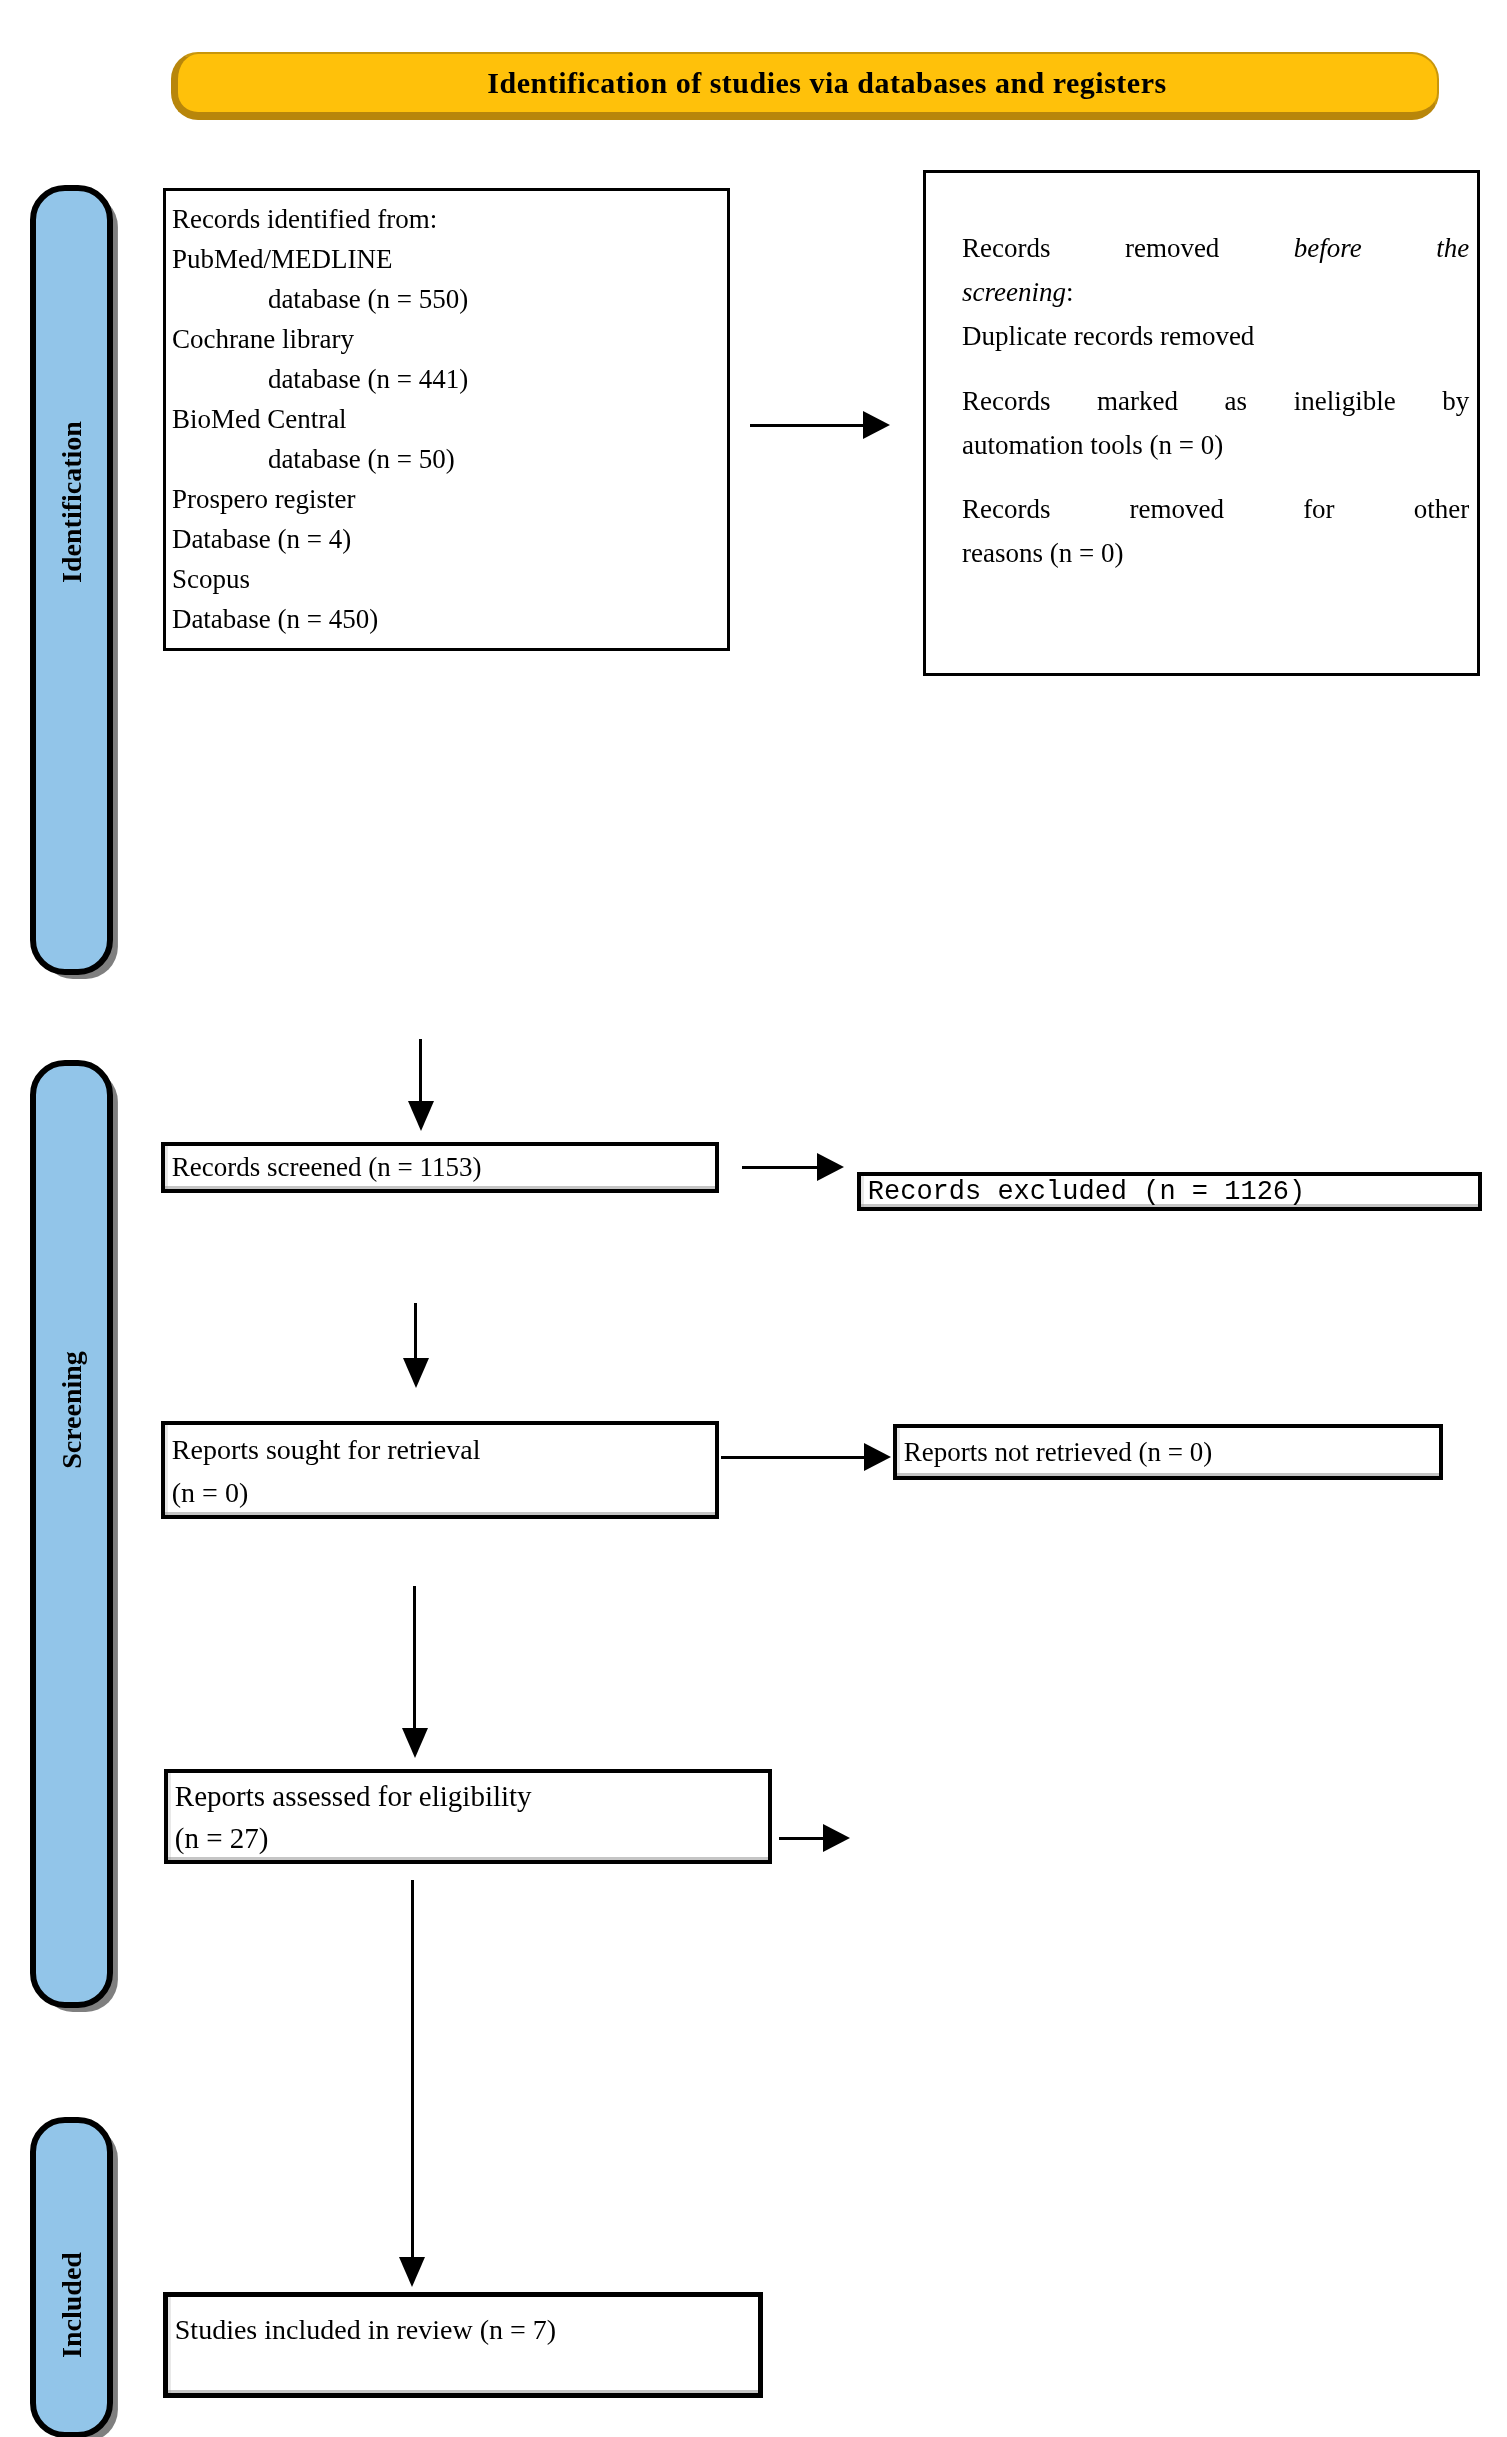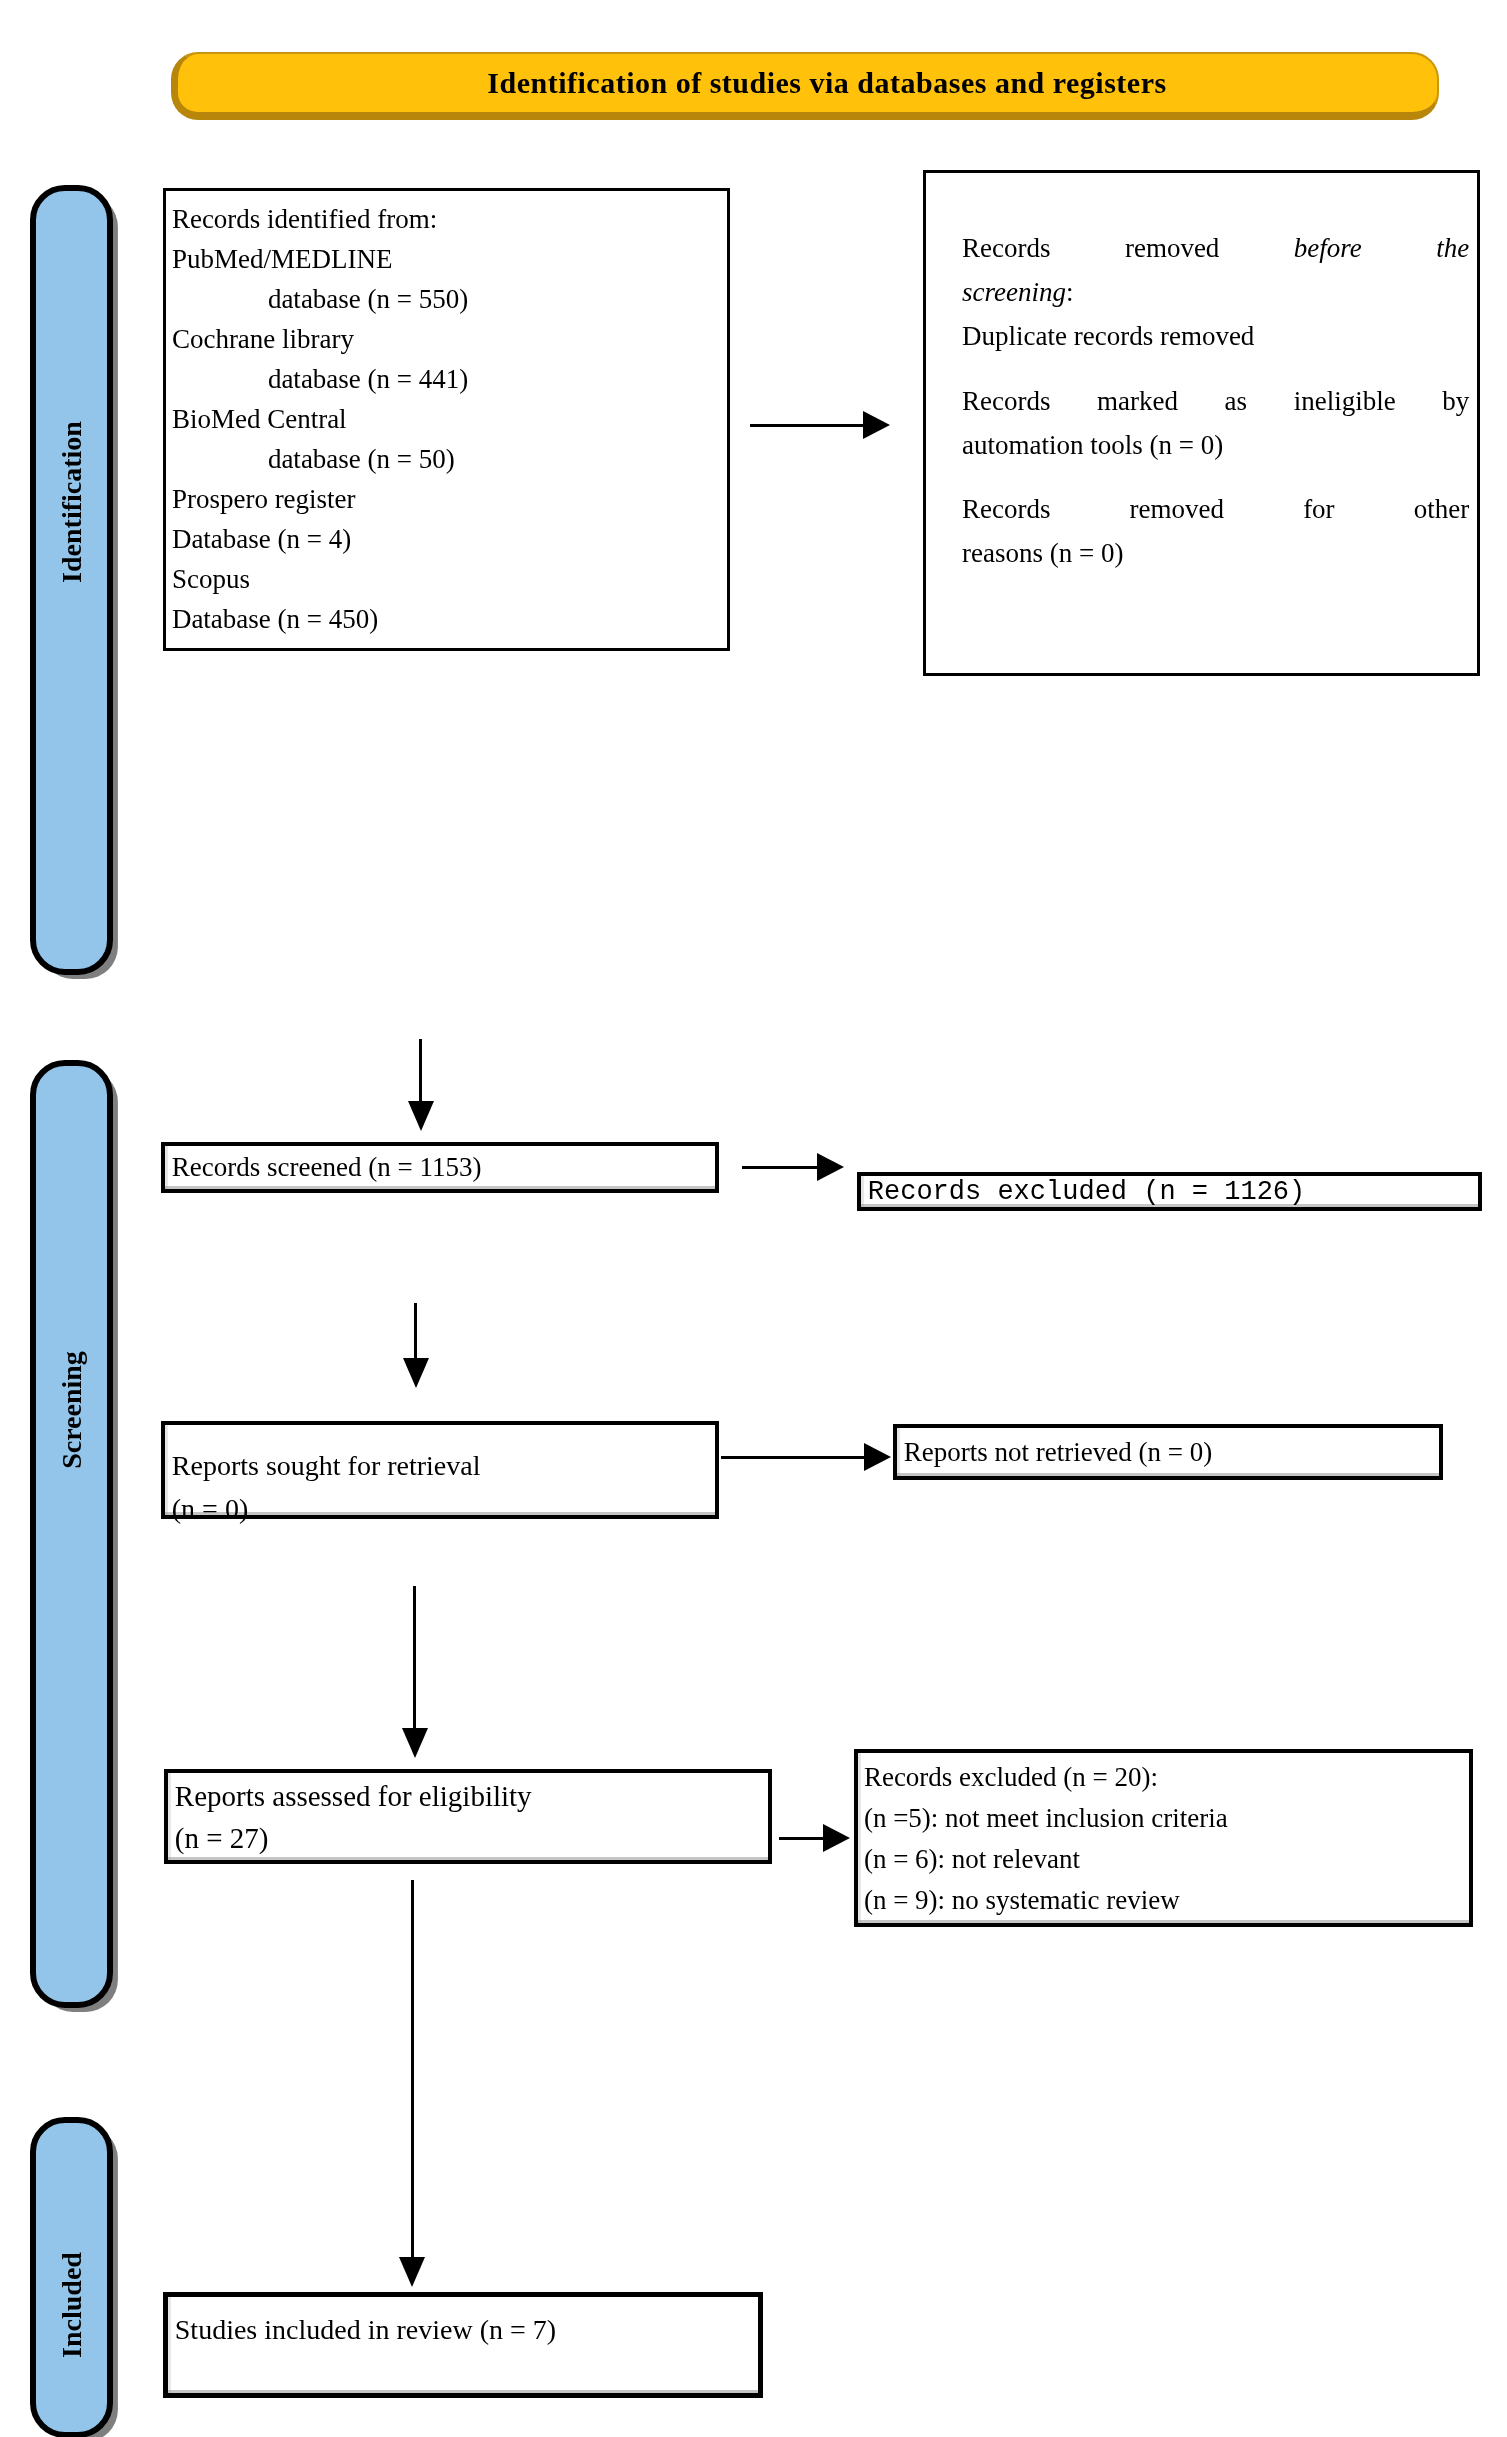--- a/index.html
+++ b/index.html
@@ -119,37 +119,31 @@
     </div>
   </div>
 
   <div class="rowbox single-line" style="left:161px;top:1142px;width:558px;height:51px;font-size:27px;">
     <span>Records screened (n = 1153)</span>
   </div>
   <div class="rowbox single-line" style="left:857px;top:1172px;width:625px;height:39px;font-family:Liberation Mono, monospace;">
     <span>Records excluded (n = 1126)</span>
   </div>
 
-  <div class="rowbox two-line" style="left:161px;top:1421px;width:558px;height:98px;justify-content:flex-start;padding-top:19px;">
+  <div class="rowbox two-line" style="left:161px;top:1421px;width:558px;height:98px;justify-content:flex-start;padding-top:3px;">
     <div>Reports sought for retrieval</div>
     <div>(n = 0)</div>
   </div>
   <div class="rowbox single-line" style="left:893px;top:1424px;width:550px;height:56px;">
     <span>Reports not retrieved (n = 0)</span>
   </div>
 
   <div class="rowbox two-line" style="left:164px;top:1769px;width:608px;height:95px;font-size:29px;line-height:42px;">
     <div>Reports assessed for eligibility</div>
     <div>(n = 27)</div>
-  </div>
-  <div class="rowbox t-reasons" style="left:854px;top:1749px;width:619px;height:178px;">
-    <div>Records excluded (n = 20):</div>
-    <div>(n =5): not meet inclusion criteria</div>
-    <div>(n = 6): not relevant</div>
-    <div>(n = 9): no systematic review</div>
   </div>
 
   <div class="rowbox t-included" style="left:163px;top:2292px;width:600px;height:106px;border-width:5.9px;">
     <span>Studies included in review (n = 7)</span>
   </div>
 
   <div>
     <div class="aline" style="left:750px;top:424px;width:115px;height:3.4px;"></div>
     <div class="ah-right" style="left:863px;top:411px;"></div>
   </div>

